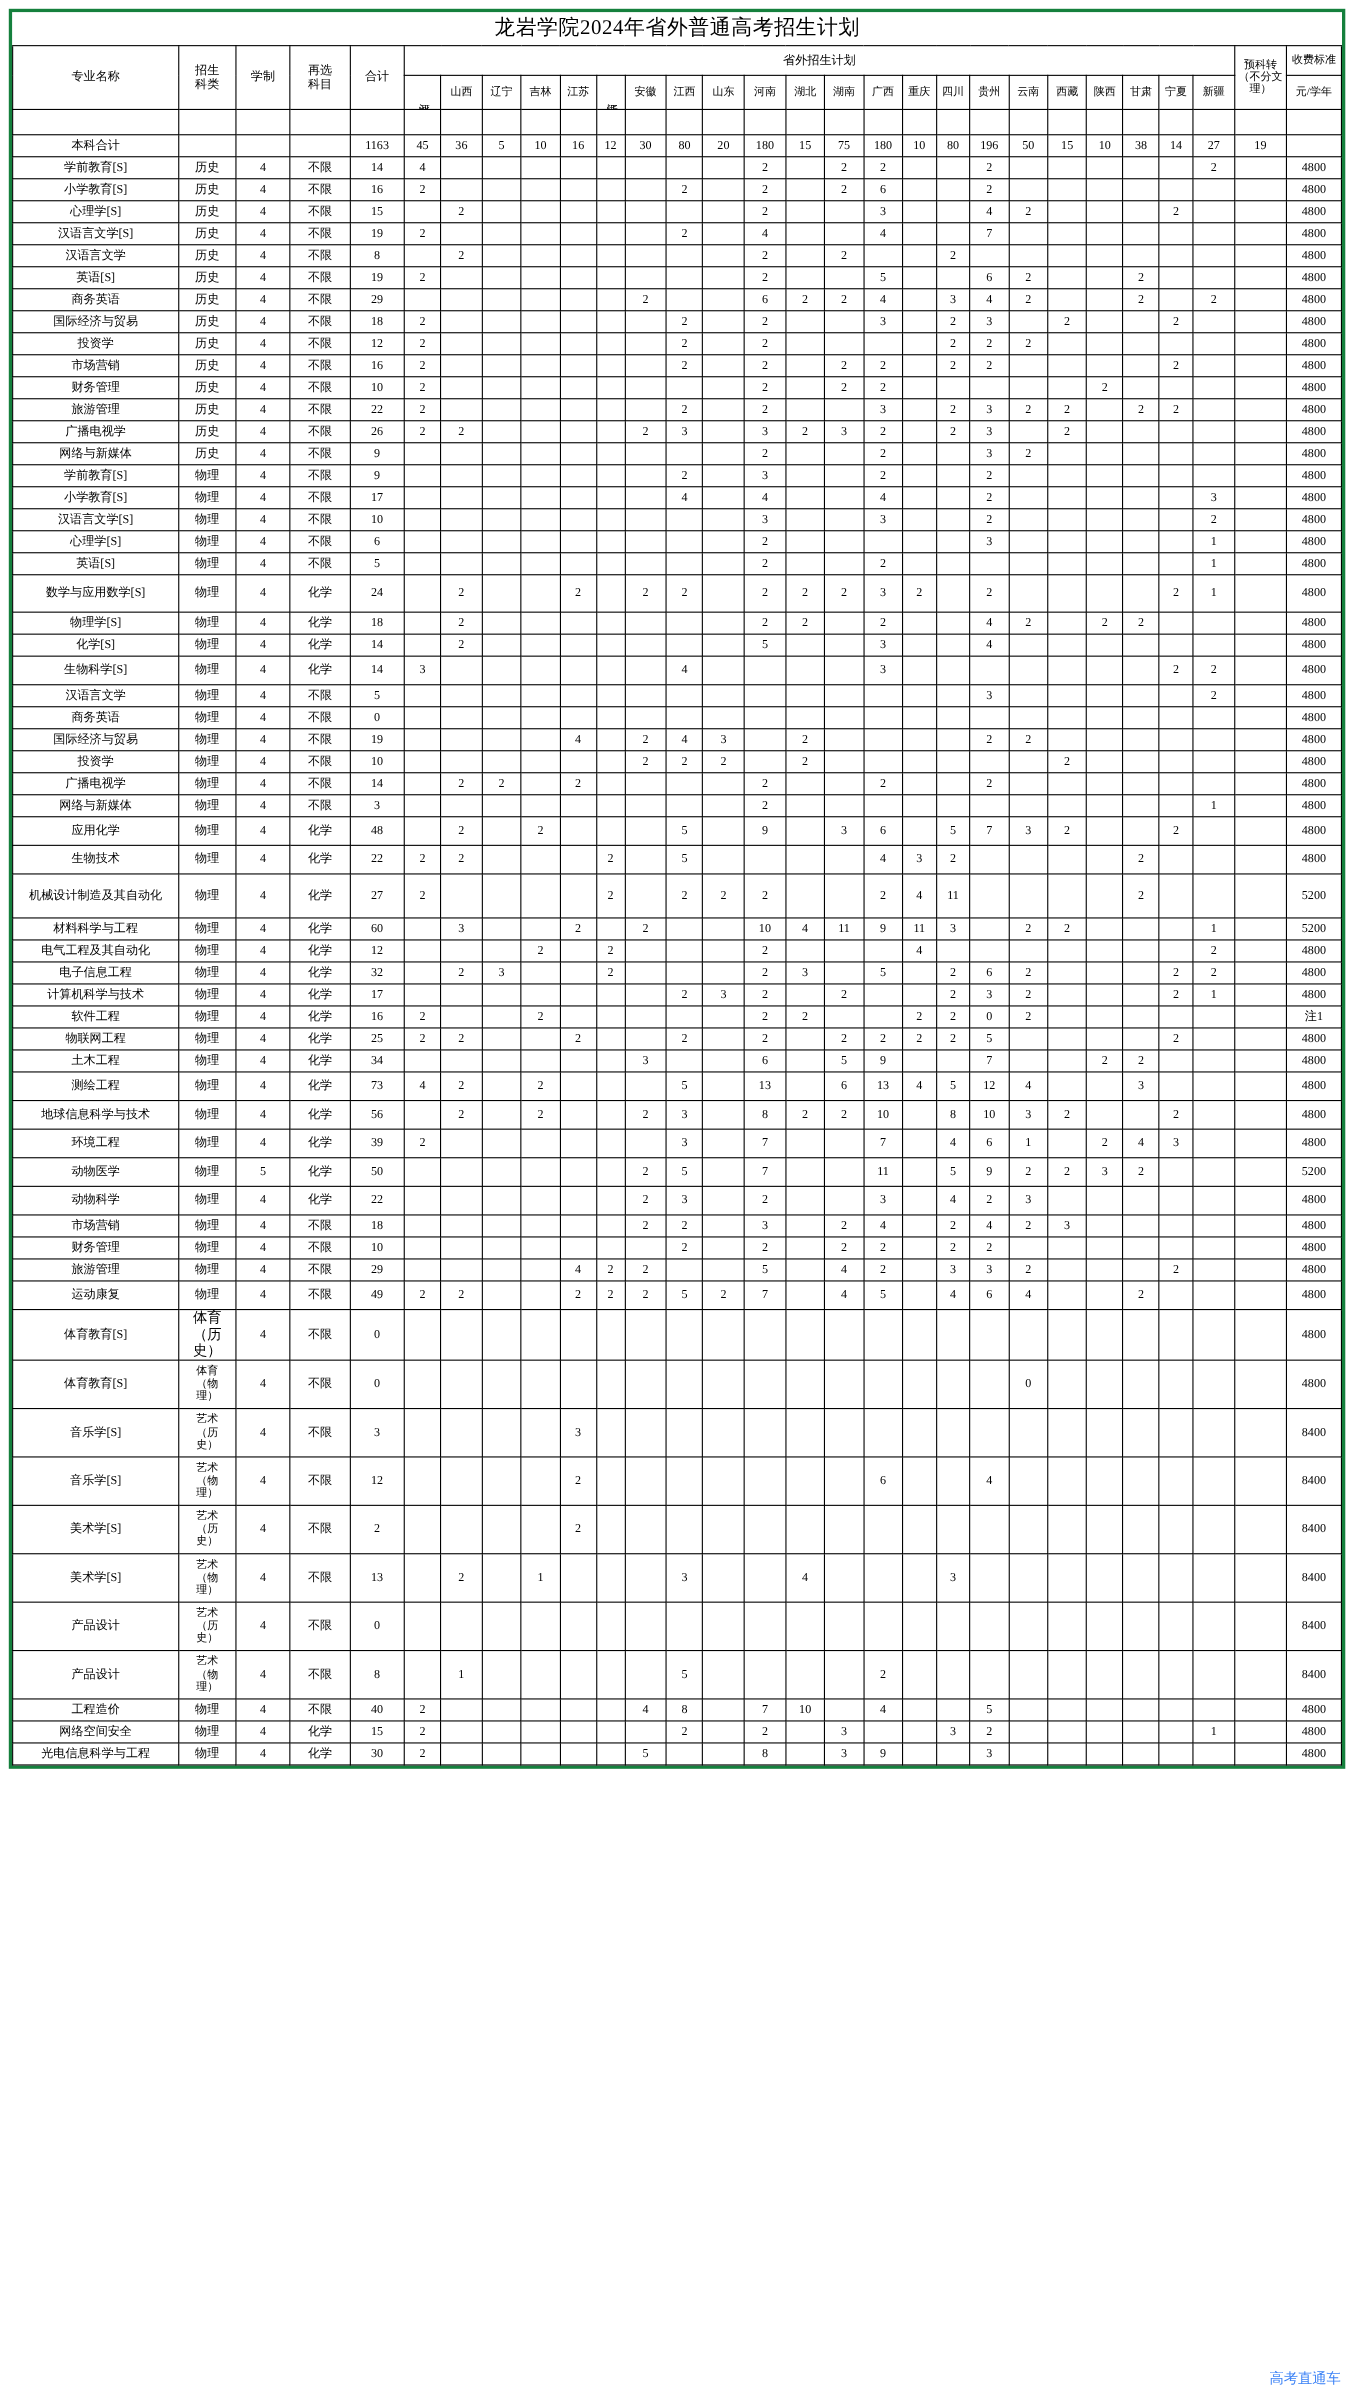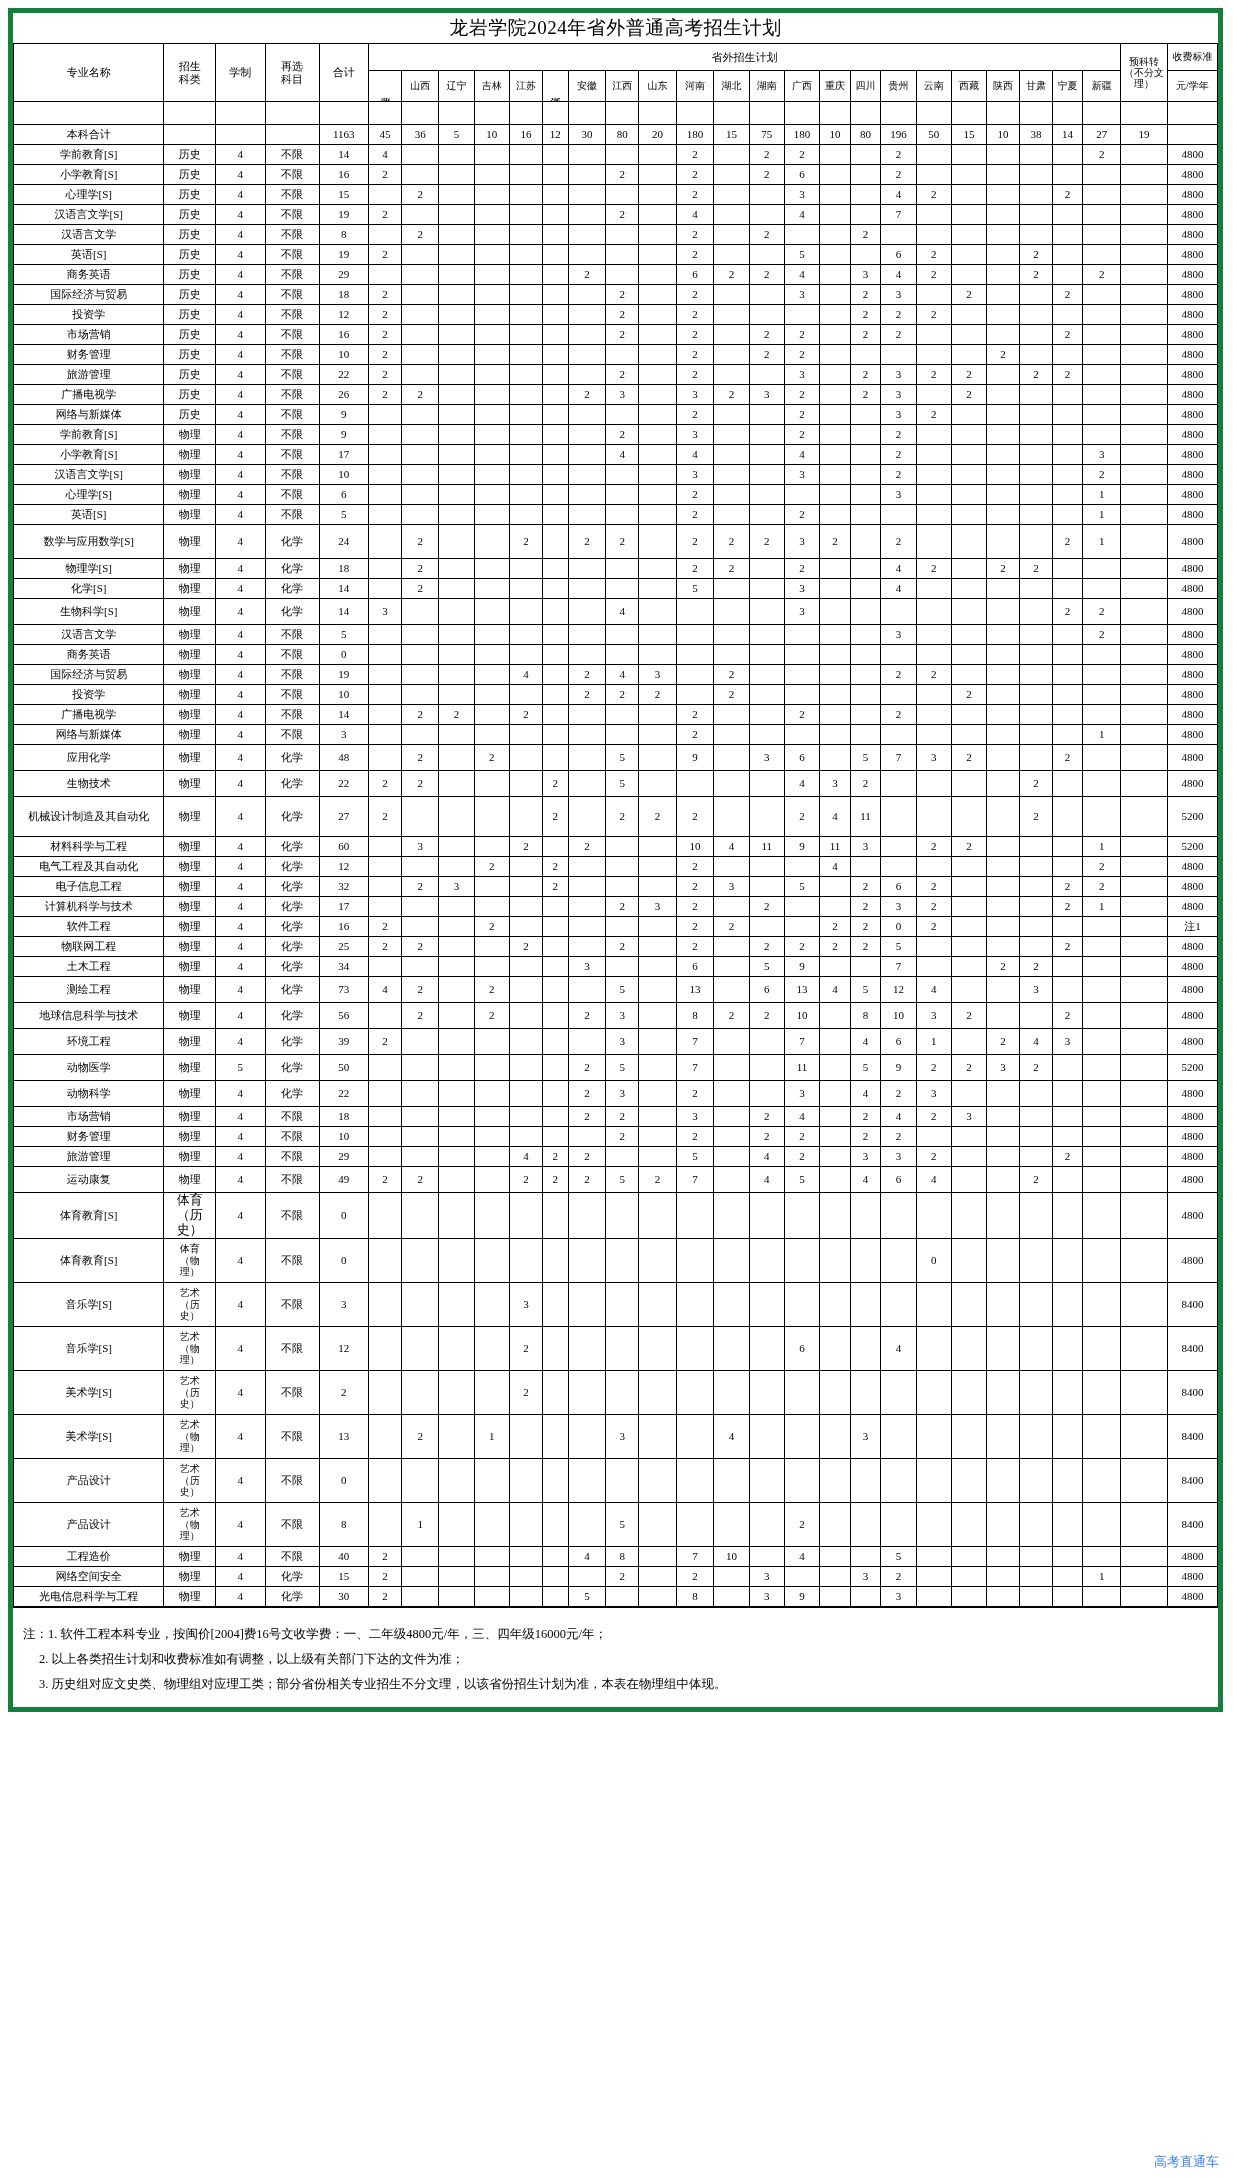--- a/index.html
+++ b/index.html
@@ -6,21 +6,21 @@
   body{
     font-family:"Liberation Serif","DejaVu Serif",serif;
     width:1233px;height:2177px;
     -webkit-font-smoothing:none;
   }
   #page{
     position:relative;width:1233px;height:2177px;box-sizing:border-box;
     padding:8px 8px 0 8px;
   }
   .outer{
-    border:5px solid #15803d;
+    border:3px solid #15803d;
     width:1215px;
     box-sizing:border-box;
   }
   table.plan{
     border-collapse:collapse;
     table-layout:fixed;
     width:100%;
     font-size:10.5px;
     color:#000;
   }
@@ -2041,21 +2041,16 @@
             <td class="num"><span></span></td>
             <td class="num"><span></span></td>
             <td class="num"><span></span></td>
             <td class="num"><span></span></td>
             <td class="num"><span></span></td>
             <td class="num"><span>4800</span></td>
           </tr>
         </tbody>
     </table>
 
-    <div class="notes">
-      <div>注：1. 软件工程本科专业，按闽价[2004]费16号文收学费：一、二年级4800元/年，三、四年级16000元/年；</div>
-      <div class="note-indent">2. 以上各类招生计划和收费标准如有调整，以上级有关部门下达的文件为准；</div>
-      <div class="note-indent">3. 历史组对应文史类、物理组对应理工类；部分省份相关专业招生不分文理，以该省份招生计划为准，本表在物理组中体现。</div>
-    </div>
 
   </div>
   <div class="watermark">高考直通车</div>
 </div>
 
 </body></html>

